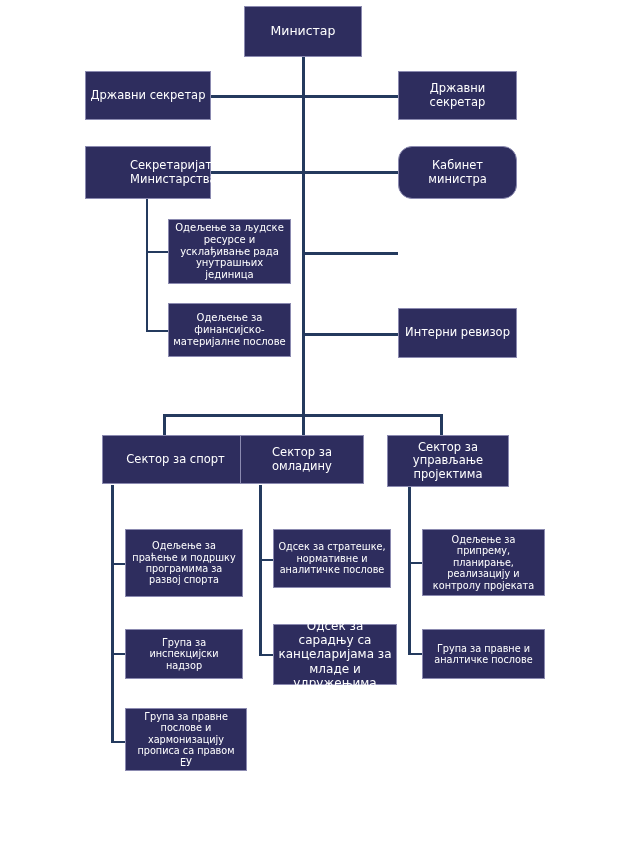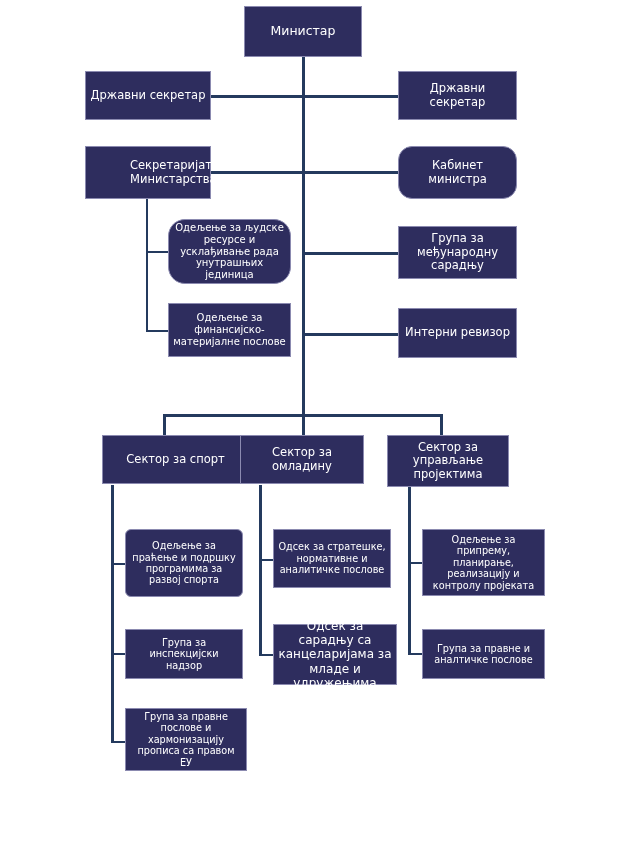--- a/index.html
+++ b/index.html
@@ -98,49 +98,46 @@
   </div>
 
   <div class="node" style="left:85px; top:146px; width:126px; height:53px; font-size:11.5px;padding-left:44px;">
     <span>Секретаријат Министарства</span>
   </div>
 
   <div class="node" style="left:398px; top:146px; width:119px; height:53px; font-size:11.5px;border-radius:14px;">
     <span>Кабинет министра</span>
   </div>
 
-  <div class="node" style="left:168px; top:219px; width:123px; height:65px; font-size:10px;border-radius:17px;">
+  <div class="node" style="left:168px; top:219px; width:123px; height:65px; font-size:10px;">
     <span>Одељење за људске ресурсе и усклађивање рада унутрашњих јединица</span>
   </div>
 
   <div class="node" style="left:168px; top:303px; width:123px; height:54px; font-size:10px;">
     <span>Одељење за финансијско-материјалне послове</span>
   </div>
 
-  <div class="node" style="left:398px; top:226px; width:119px; height:53px; font-size:11.5px;">
-    <span>Група за међународну сарадњу</span>
-  </div>
 
   <div class="node" style="left:398px; top:308px; width:119px; height:50px; font-size:11.5px;">
     <span>Интерни ревизор</span>
   </div>
 
   <div class="node" style="left:102px; top:435px; width:147px; height:49px; font-size:11.5px;">
     <span>Сектор за спорт</span>
   </div>
 
   <div class="node" style="left:240px; top:435px; width:124px; height:49px; font-size:11.5px;">
     <span>Сектор за омладину</span>
   </div>
 
   <div class="node" style="left:387px; top:435px; width:122px; height:52px; font-size:11.5px;">
     <span>Сектор за управљање пројектима</span>
   </div>
 
-  <div class="node" style="left:125px; top:529px; width:118px; height:68px; font-size:9.7px;border-radius:6px;">
+  <div class="node" style="left:125px; top:529px; width:118px; height:68px; font-size:9.7px;">
     <span>Одељење за праћење и подршку програмима за развој спорта</span>
   </div>
 
   <div class="node" style="left:125px; top:629px; width:118px; height:50px; font-size:9.7px;">
     <span>Група за инспекцијски надзор</span>
   </div>
 
   <div class="node" style="left:125px; top:708px; width:122px; height:63px; font-size:9.7px;">
     <span>Група за правне послове и хармонизацију прописа са правом ЕУ</span>
   </div>

